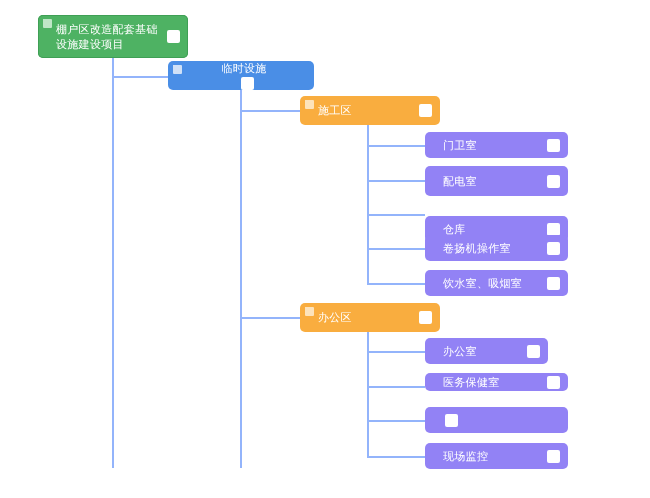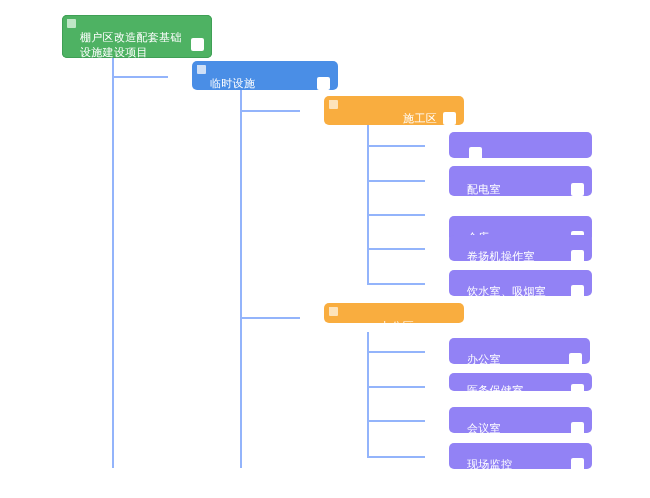--- a/index.html
+++ b/index.html
@@ -30,23 +30,22 @@
   
   .node {
     position: absolute;
     display: flex;
     align-items: center;
     border-radius: 5px;
     color: #ffffff;
     font-size: 11px;
     line-height: 15px;
     letter-spacing: .3px;
-    padding: 16px 8px 0 18px;
+    padding: 0 8px 0 18px;
     overflow: visible;
-    margin-left: 24px;
   }
   .node .label {
     flex: 1 1 auto;
     white-space: normal;
     word-break: break-all;
     padding-right: 4px;
   }
   
   .node .chk {
     flex: 0 0 auto;
@@ -70,21 +69,21 @@
     content: "";
     position: absolute;
     left: 0; top: 0;
     width: 5px; height: 5px;
     background: inherit;
   }
 
   
   .node.green  { background: #4eb263; }
   .node.green  .handle { background: #bfe6c6; }
-  .node.blue   { background: #4a8ee6; }
+  .node.blue   { background: #4a8ee6; flex-direction: column; }
   .node.blue   .handle { background: #cfe0f7; }
   .node.orange { background: #f9ad3f; }
   .node.orange .handle { background: #fde3bb; }
   .node.purple { background: #9282f5; }
 
   .node.green  { box-shadow: 0 0 0 1px #3f9f55 inset; }
   .node.purple .chk { width: 13px; height: 13px; }
 </style>
 </head>
 <body>
@@ -119,33 +118,34 @@
     <span class="label">棚户区改造配套基础设施建设项目</span>
     <span class="chk"></span>
   </div>
 
   <div class="node blue" style="left:168px; top:61px; width:146px; height:29px;">
     <span class="handle"></span>
     <span class="label">临时设施</span>
     <span class="chk"></span>
   </div>
 
-  <div class="node orange" style="left:300px; top:96px; width:140px; height:29px;text-align:right;">
+  <div class="node orange" style="left:300px; top:96px; width:140px; height:29px;">
     <span class="handle"></span>
     <span class="label">施工区</span>
     <span class="chk"></span>
   </div>
 
-  <div class="node orange" style="left:300px; top:303px; width:140px; height:20px;flex-direction:column;">
+  <div class="node orange" style="left:300px; top:303px; width:140px; height:29px;">
     <span class="handle"></span>
     <span class="label">办公区</span>
     <span class="chk"></span>
   </div>
 
   <div class="node purple" style="left:425px; top:132px; width:143px; height:26px;">
+    <span class="label">门卫室</span>
     <span class="chk"></span>
   </div>
 
   <div class="node purple" style="left:425px; top:166px; width:143px; height:30px;">
     <span class="label">配电室</span>
     <span class="chk"></span>
   </div>
 
   <div class="node purple" style="left:425px; top:216px; width:143px; height:26px;">
     <span class="label">仓库</span>
@@ -155,32 +155,31 @@
   <div class="node purple" style="left:425px; top:235px; width:143px; height:26px;">
     <span class="label">卷扬机操作室</span>
     <span class="chk"></span>
   </div>
 
   <div class="node purple" style="left:425px; top:270px; width:143px; height:26px;justify-content:space-between;">
     <span class="label">饮水室、吸烟室</span>
     <span class="chk"></span>
   </div>
 
-  <div class="node purple" style="left:425px; top:338px; width:141px; height:26px;">
+  <div class="node purple" style="left:425px; top:338px; width:123px; height:26px;">
     <span class="label">办公室</span>
     <span class="chk"></span>
   </div>
 
   <div class="node purple" style="left:425px; top:373px; width:143px; height:18px;">
     <span class="label">医务保健室</span>
     <span class="chk"></span>
   </div>
 
   <div class="node purple" style="left:425px; top:407px; width:143px; height:26px;">
-    <span class="label">会议室</span>
     <span class="chk"></span>
   </div>
 
   <div class="node purple" style="left:425px; top:443px; width:143px; height:26px;">
     <span class="label">现场监控</span>
     <span class="chk"></span>
   </div>
 
 </div>
 

